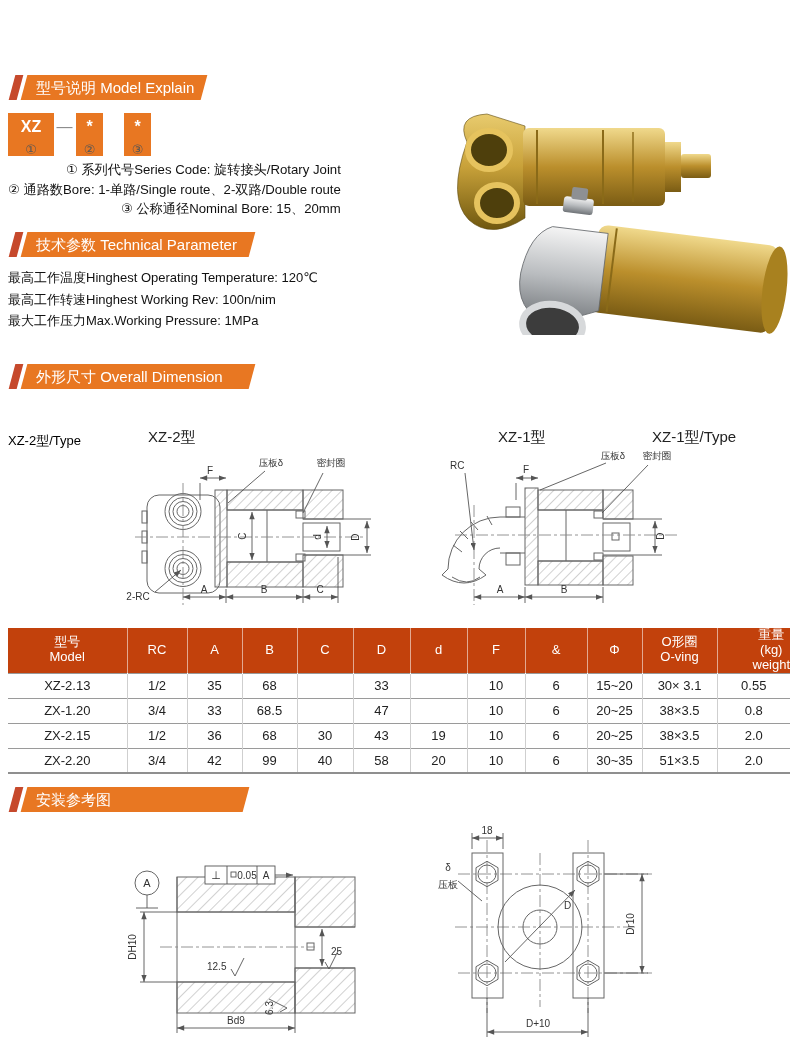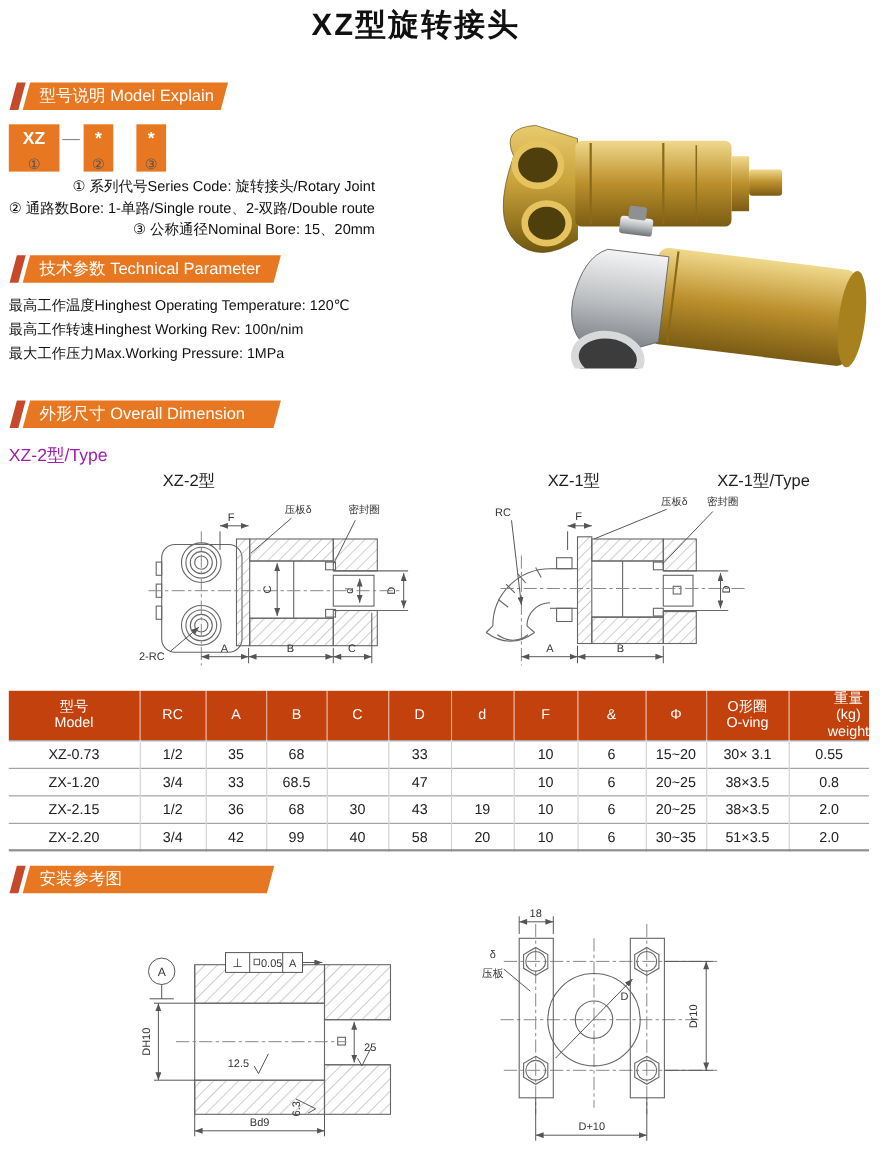--- a/index.html
+++ b/index.html
@@ -18,41 +18,40 @@
   .secbar .bar { position:absolute; left:16px; top:0; height:25px; background:#E87722; transform:skewX(-15deg); }
   .secbar .bar span { display:block; transform:skewX(15deg); color:#fff; font-size:15px; line-height:25px; padding-left:12px; white-space:nowrap; }
 
   
   .mc-box { position:absolute; background:#E87722; color:#fff; font-weight:bold; text-align:center; font-size:16px; line-height:27px; height:43px; }
   .mc-dash { position:absolute; color:#8a8a8a; font-size:16px; line-height:27px; text-align:center; }
   .mc-circ { position:absolute; color:#555; font-size:13px; text-align:center; }
   .notes div { font-size:13.2px; line-height:19.5px; color:#111;text-align:right; }
   .params div { font-size:13px; line-height:21.5px; color:#111; }
 
-  .type-label { font-size:16px; color:#a21caf; }
+  .type-label { font-size:13px; color:#000000;margin-top:28px; }
   .drw-title { font-size:15px; color:#222; }
 
   
   table { border-collapse:collapse; table-layout:fixed; }
   #dim-table { position:absolute; left:8px; top:628px; width:782px; border-bottom:2px solid #8f8f8f; }
   #dim-table th { background:#c2410c; color:#fff; font-weight:normal; font-size:13px; height:31px;
                   border-right:1px solid rgba(255,255,255,.55); white-space:pre-line; line-height:1.15; vertical-align:middle; }
   #dim-table th:last-child { border-right:none;padding-left:35px; }
   #dim-table td { height:25px; text-align:center; font-size:13px; color:#222;
                   border-top:1px solid #9a9a9a; border-right:1px solid #cfcfcf; }
   #dim-table td:last-child { border-right:none; }
 
   svg text { font-family:"Liberation Sans","DejaVu Sans",sans-serif; fill:#333; }
 </style>
 </head>
 <body>
 
 <div id="page">
 
-  <div class="abs title-cn">XZ型旋转接头</div>
 
   <div class="secbar" style="top:75px;">
     <div class="stripe"></div>
     <div class="bar" style="width:180px;">
         <span>型号说明 Model Explain</span>
       </div>
   </div>
 
   <div class="mc-box" style="left:8px; top:113px; width:46px;">XZ</div>
   <div class="mc-dash" style="left:54px; top:113px; width:21px;">—</div>
@@ -306,21 +305,21 @@
         <th>&amp;</th>
         <th>Φ</th>
         <th>O形圈
 O-ving</th>
         <th>重量(kg)
 weight</th>
       </tr>
     </thead>
     <tbody>
       <tr>
-        <td>XZ-0.73</td>
+        <td>XZ-2.13</td>
           <td>1/2</td>
           <td>35</td>
           <td>68</td>
           <td></td>
           <td>33</td>
           <td></td>
           <td>10</td>
           <td>6</td>
           <td>15~20</td>
           <td>30× 3.1</td>

